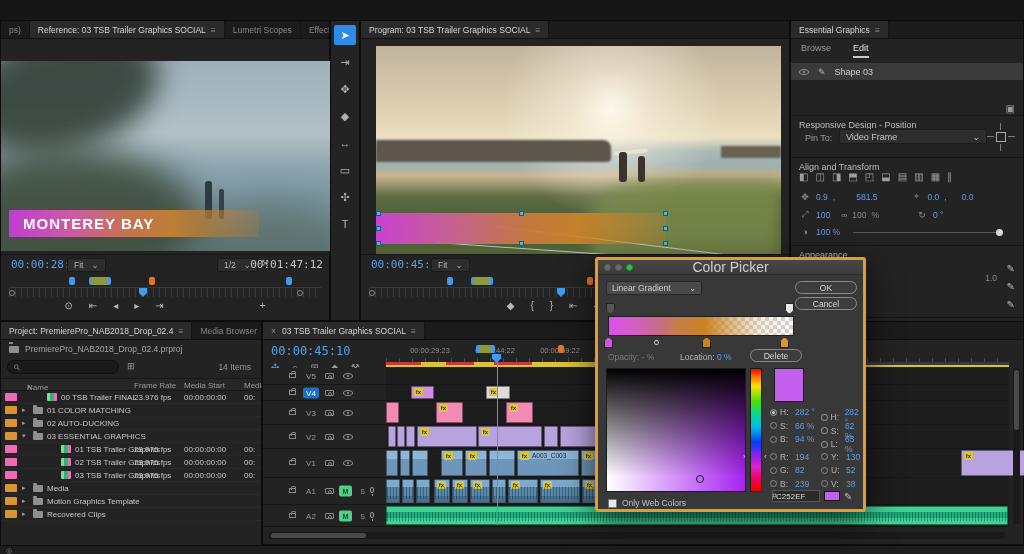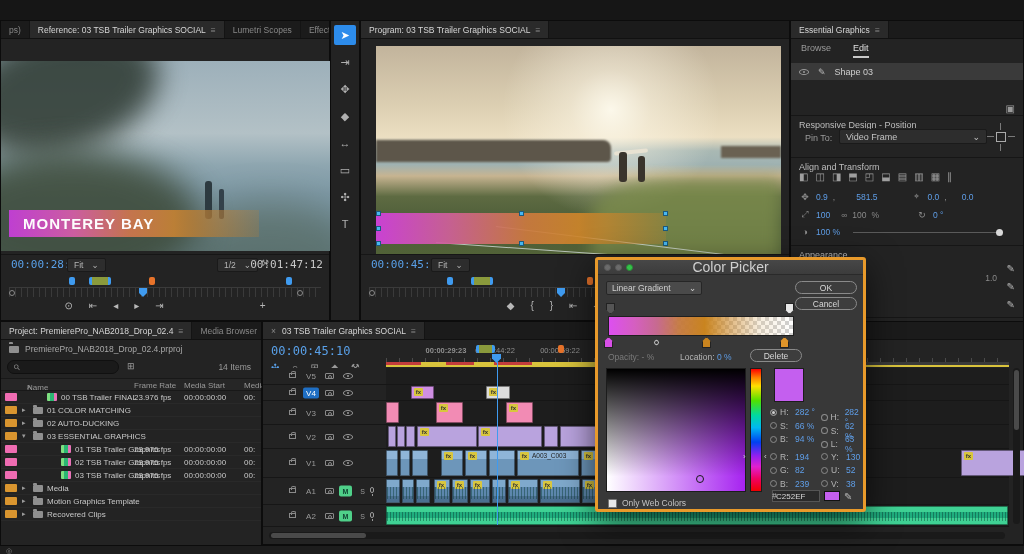--- a/index.html
+++ b/index.html
@@ -580,21 +580,21 @@
     </div>
     <div class="tl-tc tc" style="font-size:12px;">00:00:45:10</div>
     <div class="tl-icons">
       <span class="on">✣</span>
       <span>∩</span>
       <span>⊞</span>
       <span>◆</span>
       <span>⚒</span>
     </div>
     <div class="ruler">
-        <span class="ruler-label" style="left: 60px; font-weight: bold;">00:00:29:23</span>
+        <span class="ruler-label" style="left: 44px;">00:00:29:23</span>
         <span class="ruler-label" style="left: 109px;">00:00:44:22</span>
         <span class="ruler-label" style="left: 174px;">00:00:59:22</span>
       </div>
     <div class="tl-marker-bar" style="left:213px; width:19px;"></div>
     <div class="tl-marker" style="left:295px;"></div>
     <div class="renderbar">
         <span class="rseg red" style="left: 0px; width: 35px;"></span>
         <span class="rseg yellow" style="left: 35px; width: 25px;"></span>
         <span class="rseg red" style="left: 60px; width: 28px;"></span>
         <span class="rseg yellow" style="left: 88px; width: 20px;"></span>

